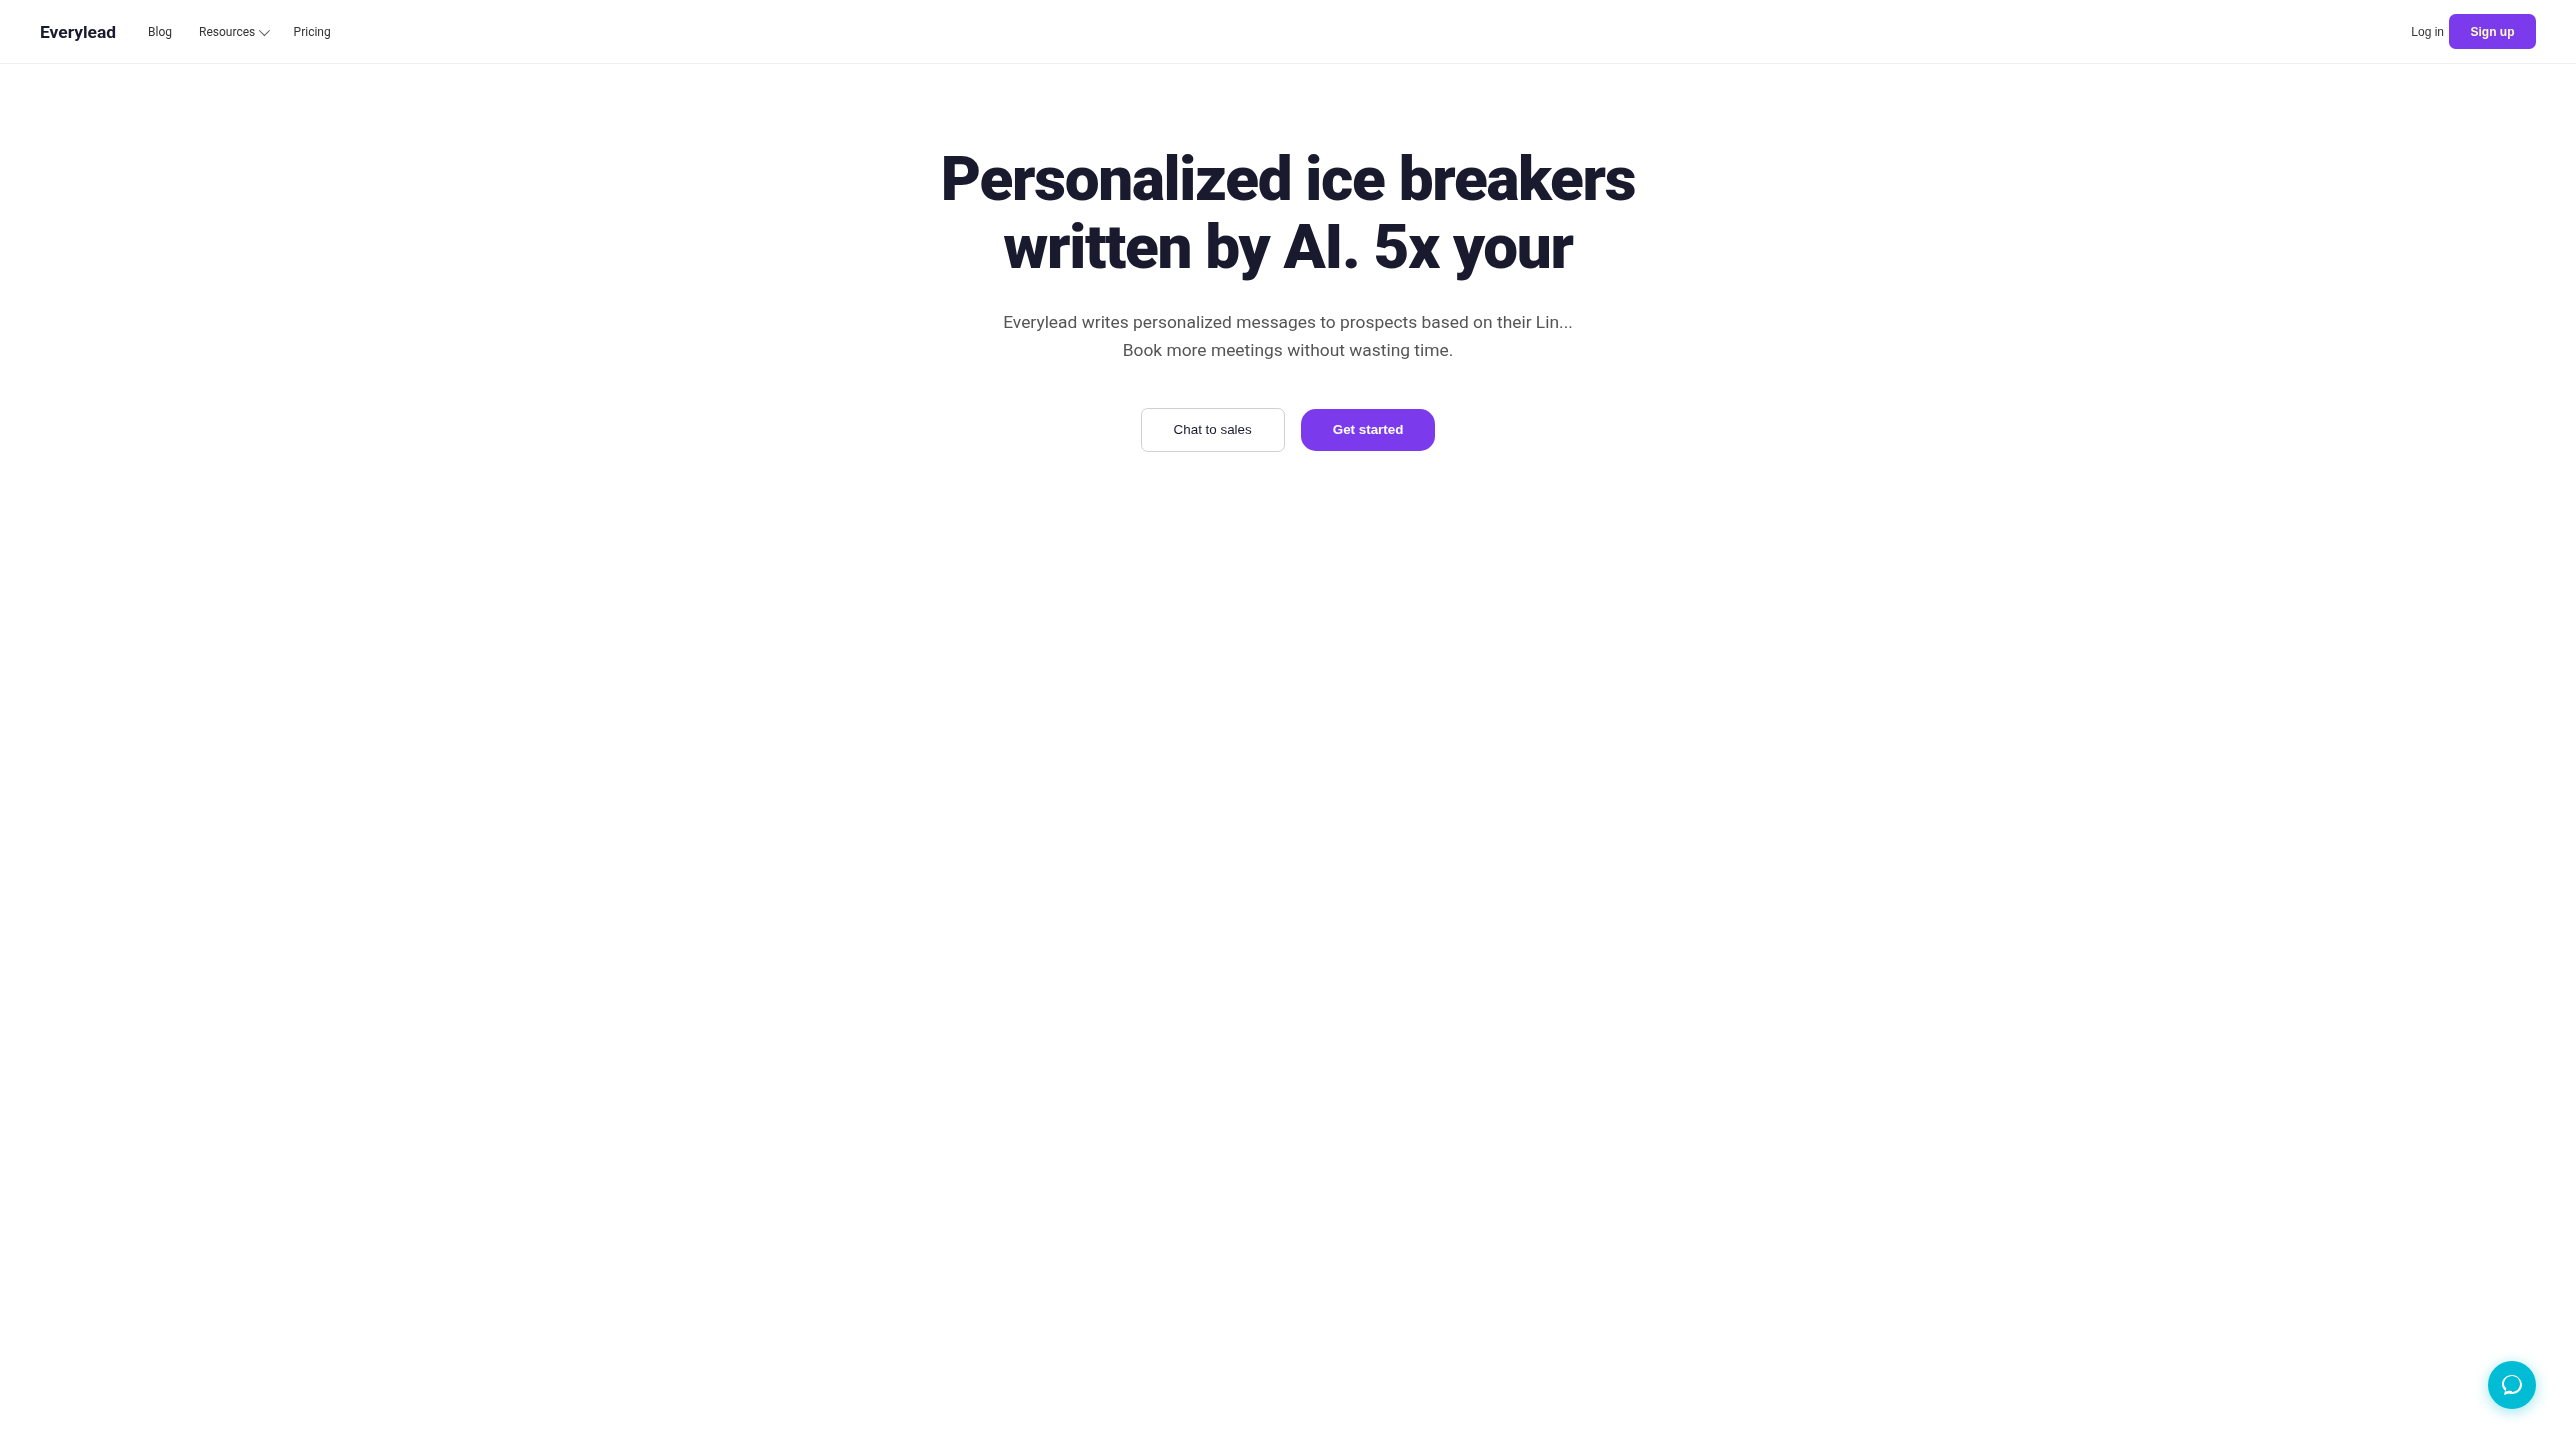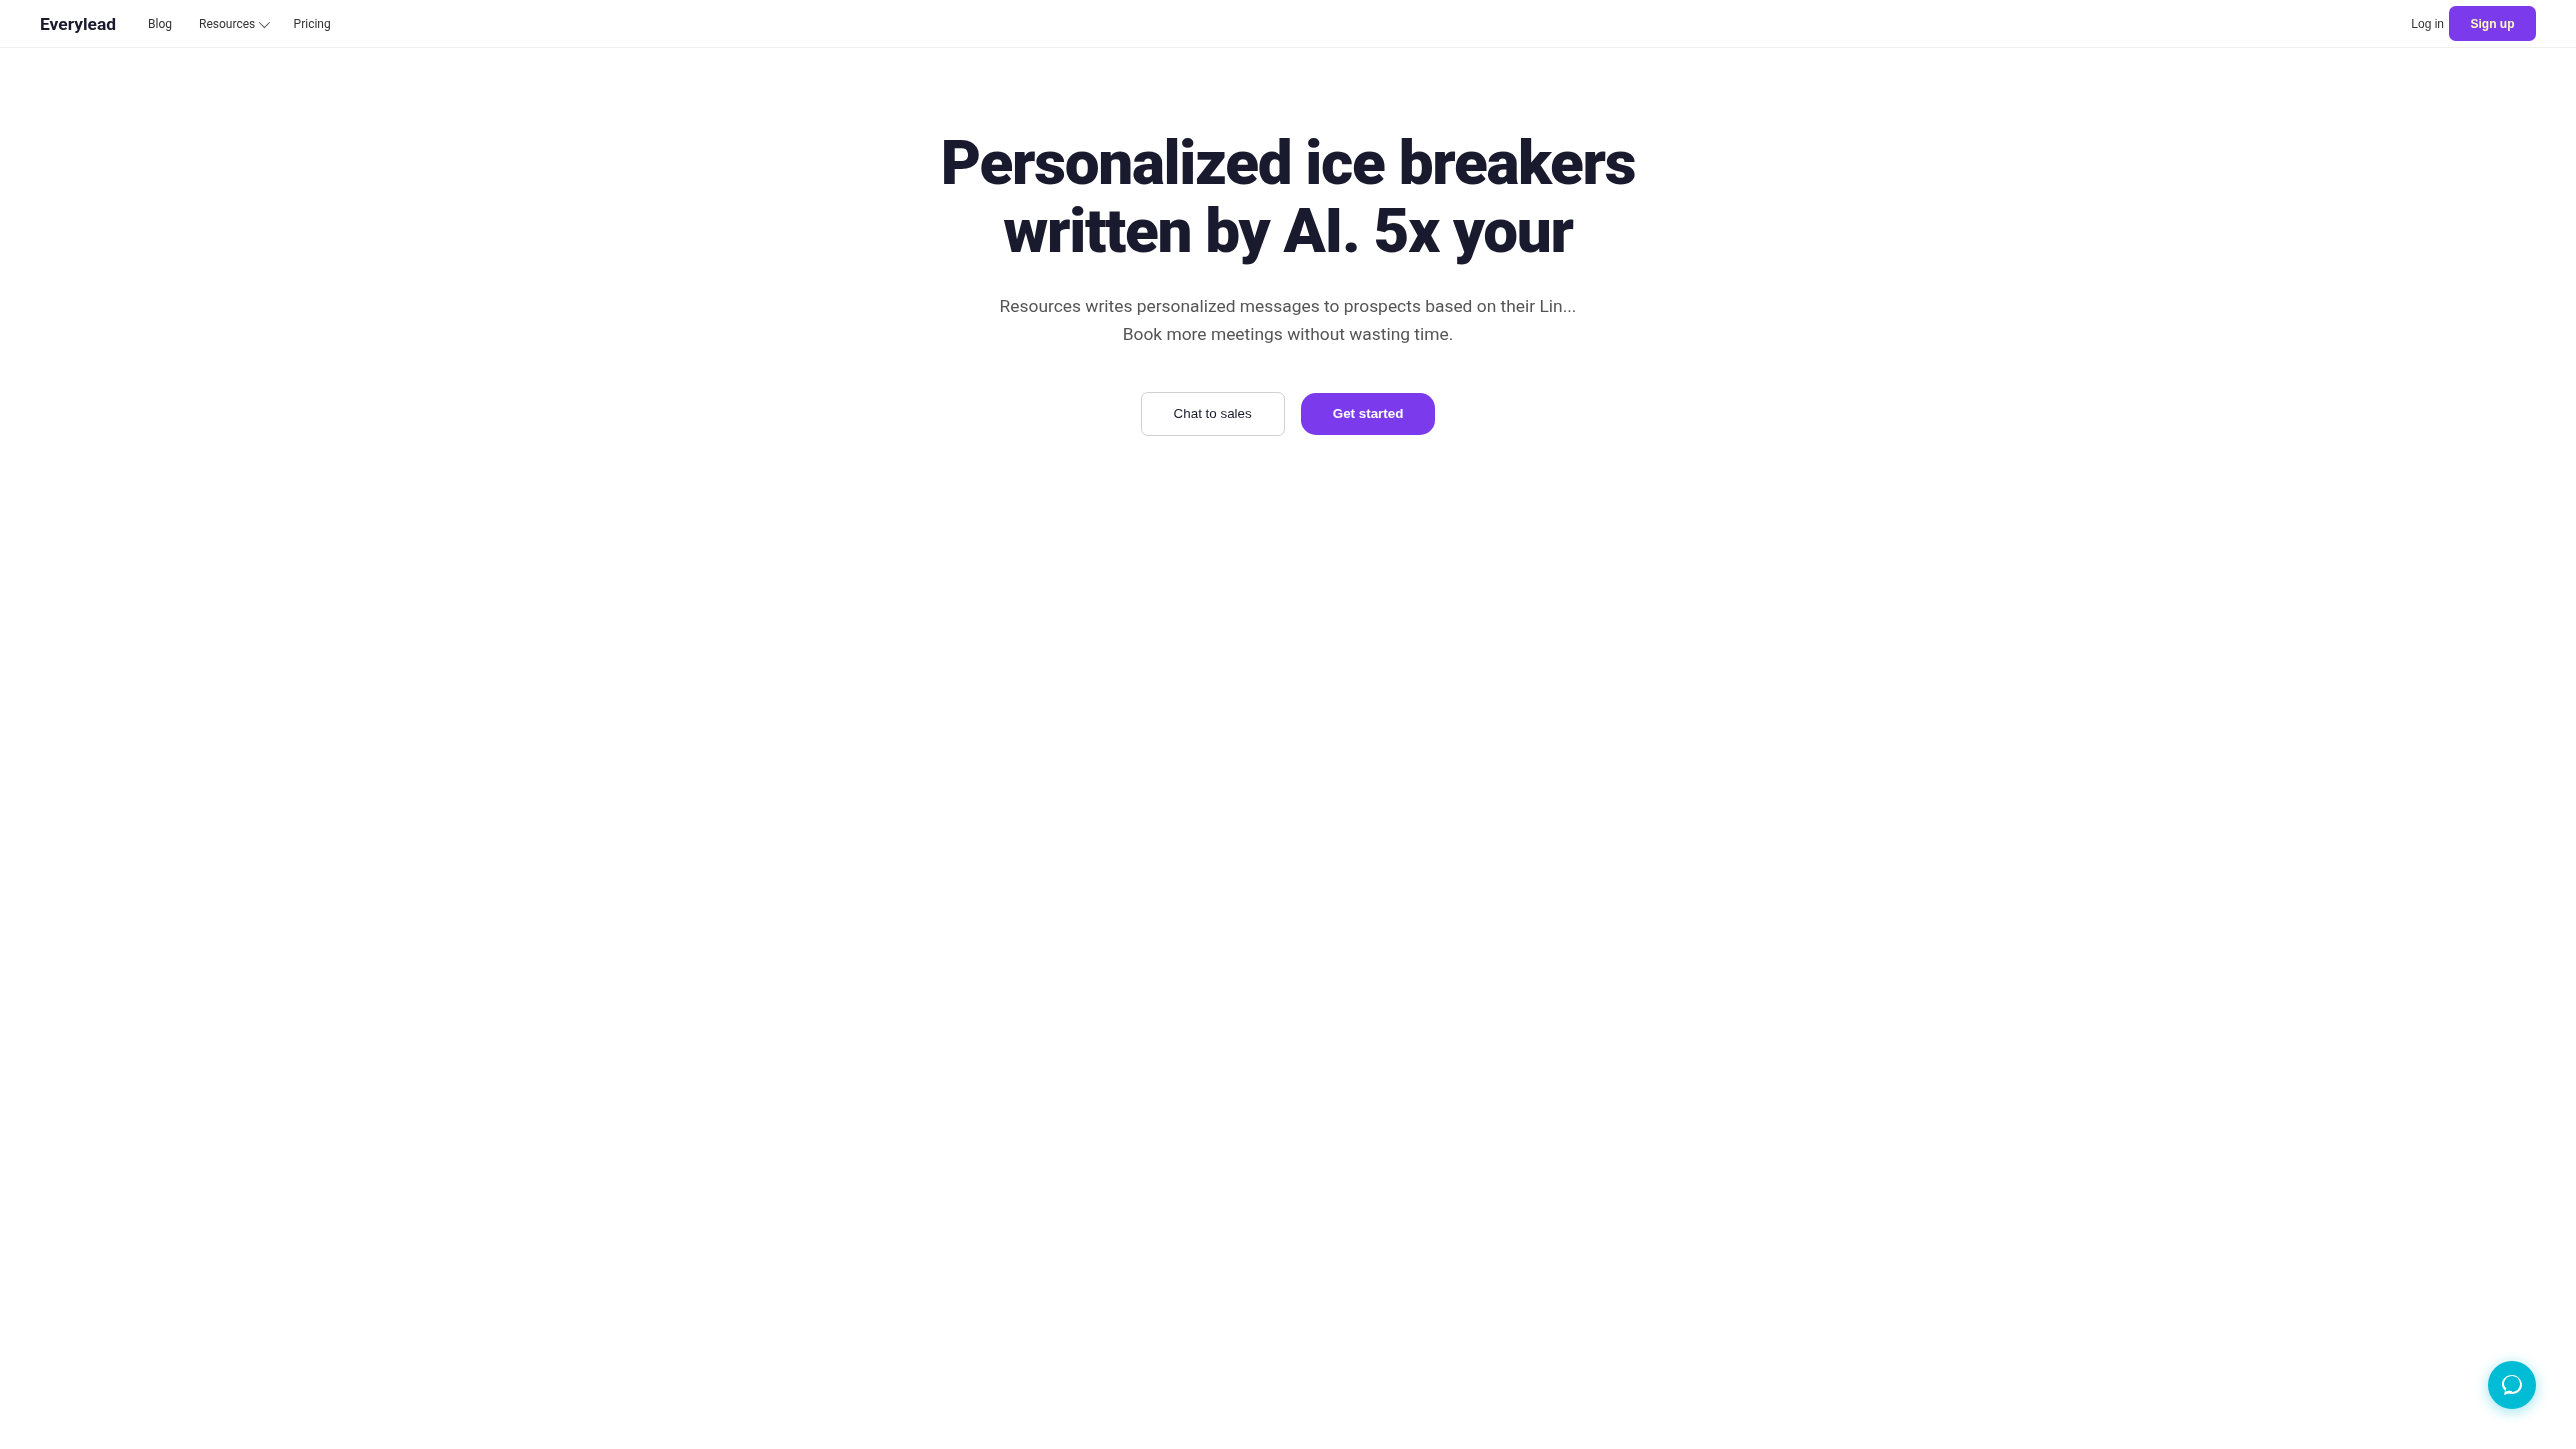--- a/index.html
+++ b/index.html
@@ -15,21 +15,21 @@
       min-height: 100vh;
       overflow-x: hidden;
     }
 
     
     nav {
       display: flex;
       align-items: center;
       justify-content: space-between;
       padding: 0 40px;
-      height: 48px;
+      height: 64px;
       border-bottom: 0.7px solid #f0f0f0;
       position: sticky;
       top: 0;
       background: #fff;
       z-index: 100;
     }
 
     .nav-left {
       display: flex;
       align-items: center;
@@ -260,21 +260,21 @@
     <button class="btn-login">Log in</button>
     <button class="btn-signup">Sign up</button>
   </div>
 </nav>
 
 <section class="hero">
   <h1 class="hero-title">
     <span>Personalized ice breakers</span><br>
     <span>written by AI. 5x your</span><br>
   </h1>
-  <p class="hero-subtitle">Resources writes personalized messages to prospects based on their Lin... Book more meetings without wasting time.</p>
+  <p class="hero-subtitle">Everylead writes personalized messages to prospects based on their Lin... Book more meetings without wasting time.</p>
   <div class="hero-buttons">
     <button class="btn-chat">Chat to sales</button>
     <button class="btn-get-started">Get started</button>
   </div>
 </section>
 
 <div class="chat-widget-container">
   <button class="chat-bubble-btn">
     <svg class="chat-icon-svg" viewBox="0 0 24 24" xmlns="http://www.w3.org/2000/svg">
       <path d="M12 2C6.48 2 2 6.03 2 11c0 2.67 1.19 5.07 3.08 6.74L4 22l4.84-1.61C9.84 20.78 10.9 21 12 21c5.52 0 10-4.03 10-9S17.52 2 12 2zm0 16c-.88 0-1.73-.13-2.52-.36l-.36-.1-3.73 1.24.96-3.63-.24-.36C4.96 14.14 4 12.64 4 11c0-4.41 3.58-8 8-8s8 3.59 8 8-3.58 8-8 8z"></path>

